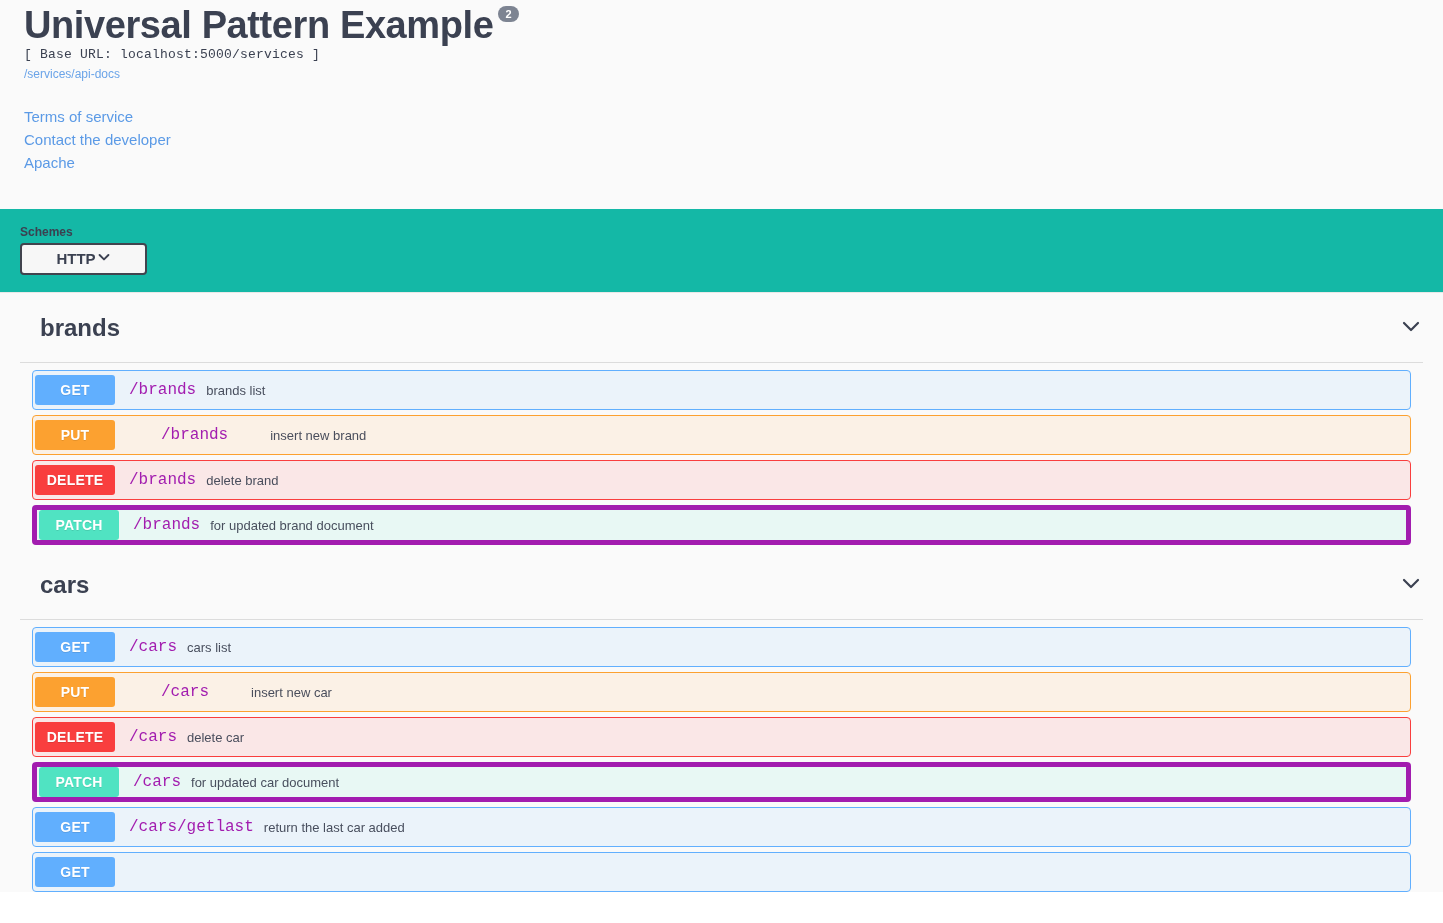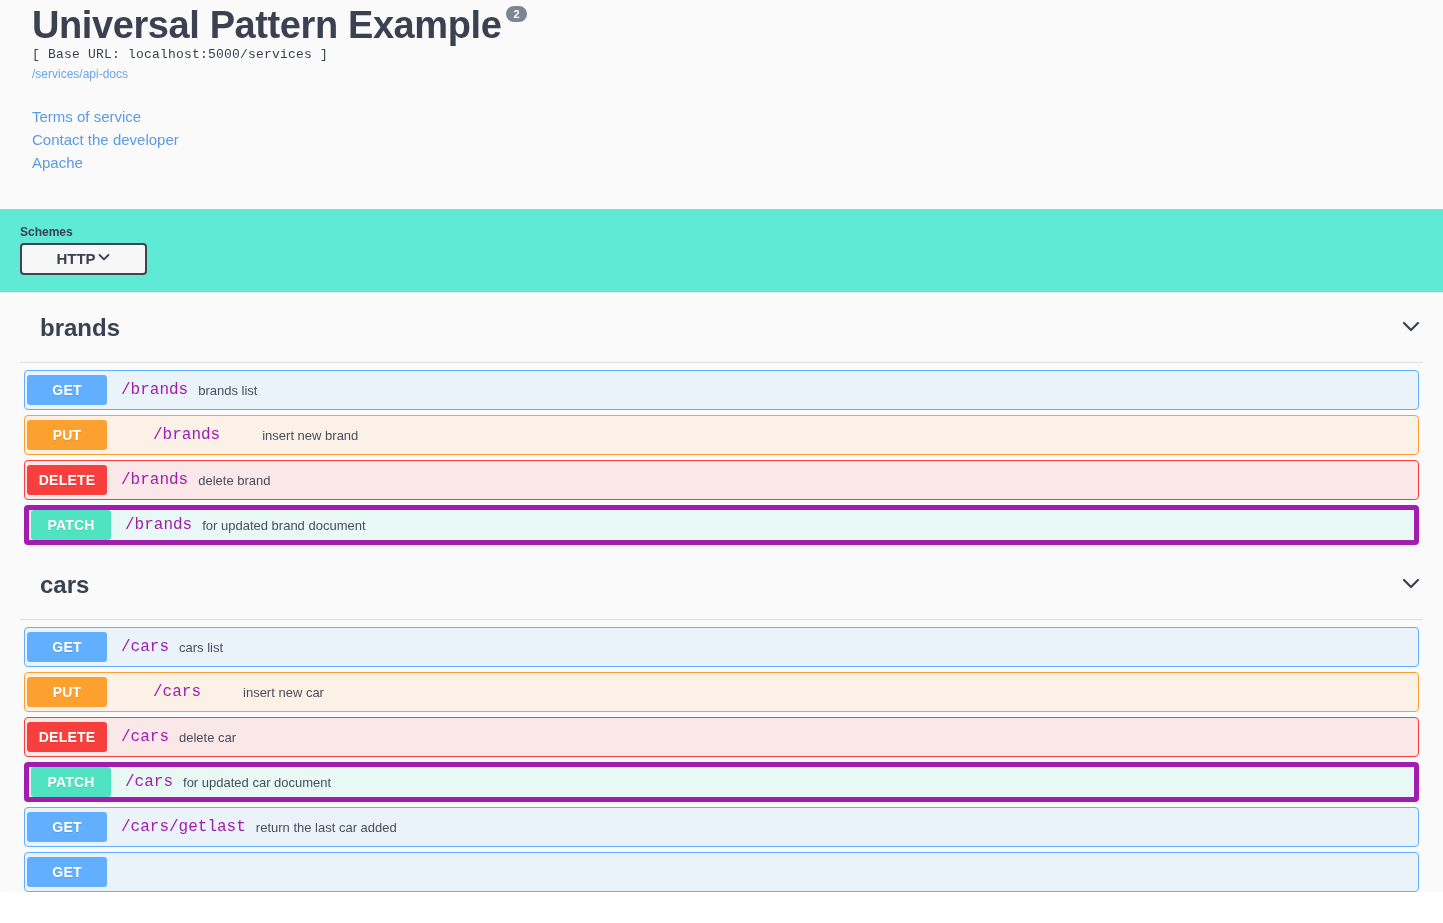--- a/index.html
+++ b/index.html
@@ -8,21 +8,21 @@
     width: 1443px; height: 923px;
     background: #ffffff;
     font-family: "Liberation Sans", sans-serif;
     overflow: hidden;
   }
   .page { width: 1443px; height: 923px; position: relative; background:#fff; }
 
   
   .info-band {
     background: #fafafa;
-    padding: 0 0 0 12px;
+    padding: 0 0 0 4px;
     height: 209px;
     position: relative;
   }
   .info-inner { padding: 0 20px; }
 
   .title-row {
     display: flex;
     align-items: flex-start;
     padding-top: 2px;
   }
@@ -71,21 +71,21 @@
     display: block;
     font-size: 15px;
     color: #5b9ae6;
     line-height: 23px;
     text-decoration: none;
     cursor: pointer;
   }
 
   
   .schemes-wrap {
-    background: #5eead4;
+    background: #14b8a6;
     padding: 16px 20px 0 20px;
     height: 84px;
     border-bottom: 1px solid #e8e8e8;
   }
   .schemes-label {
     font-size: 12px;
     font-weight: bold;
     color: #3b4151;
     line-height: 14px;
     margin-bottom: 4px;
@@ -136,21 +136,21 @@
     margin: 0 20px;
   }
 
   .op-list { padding: 0 20px; }
 
   .op-row {
     display: flex;
     align-items: center;
     height: 40px;
     border-radius: 4px;
-    margin: 5px 4px;
+    margin: 5px 12px;
     cursor: pointer;
   }
   .op-row.first { margin-top: 7px; }
 
   .op-method {
     flex: 0 0 auto;
     width: 80px;
     height: 30px;
     margin-left: 2px;
     border-radius: 3px;

